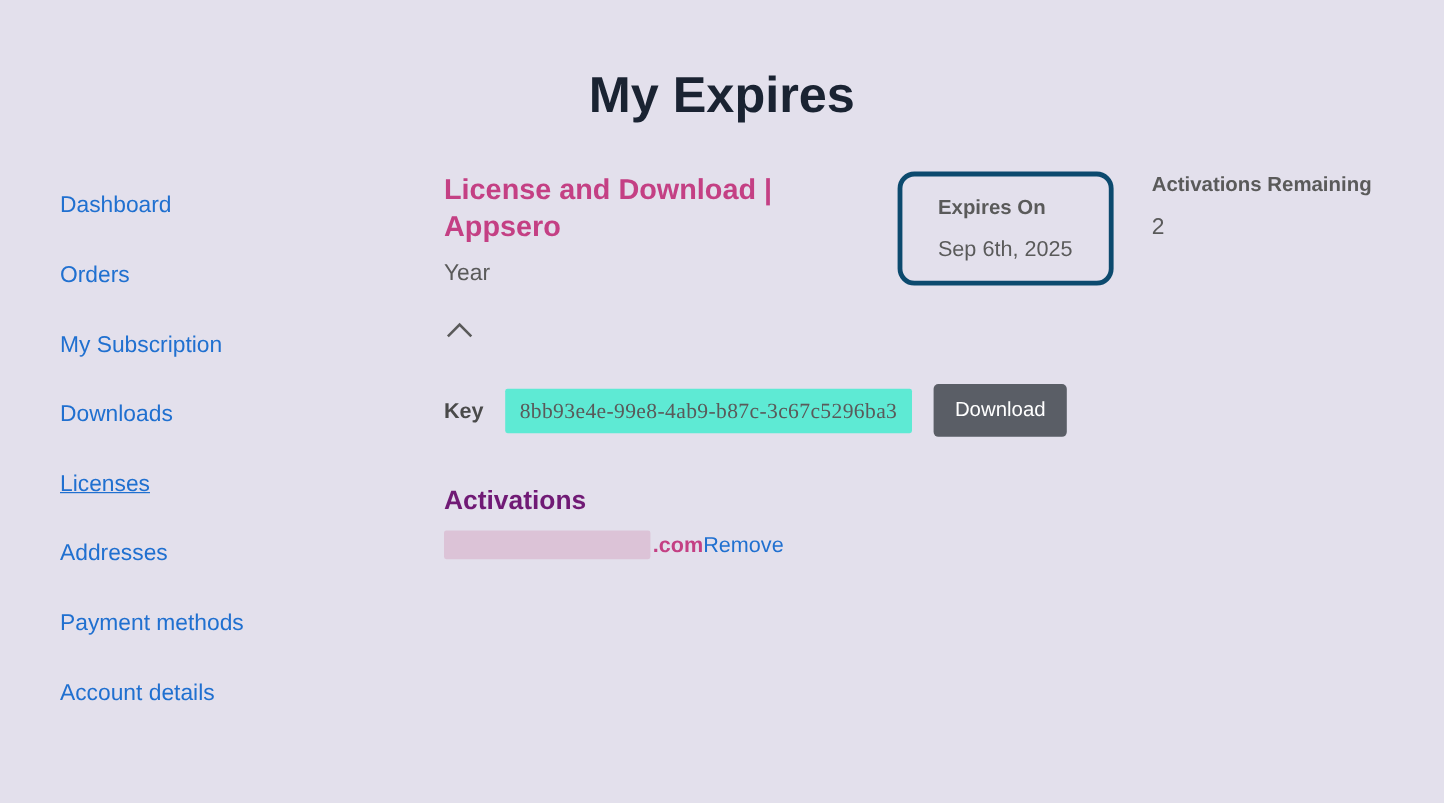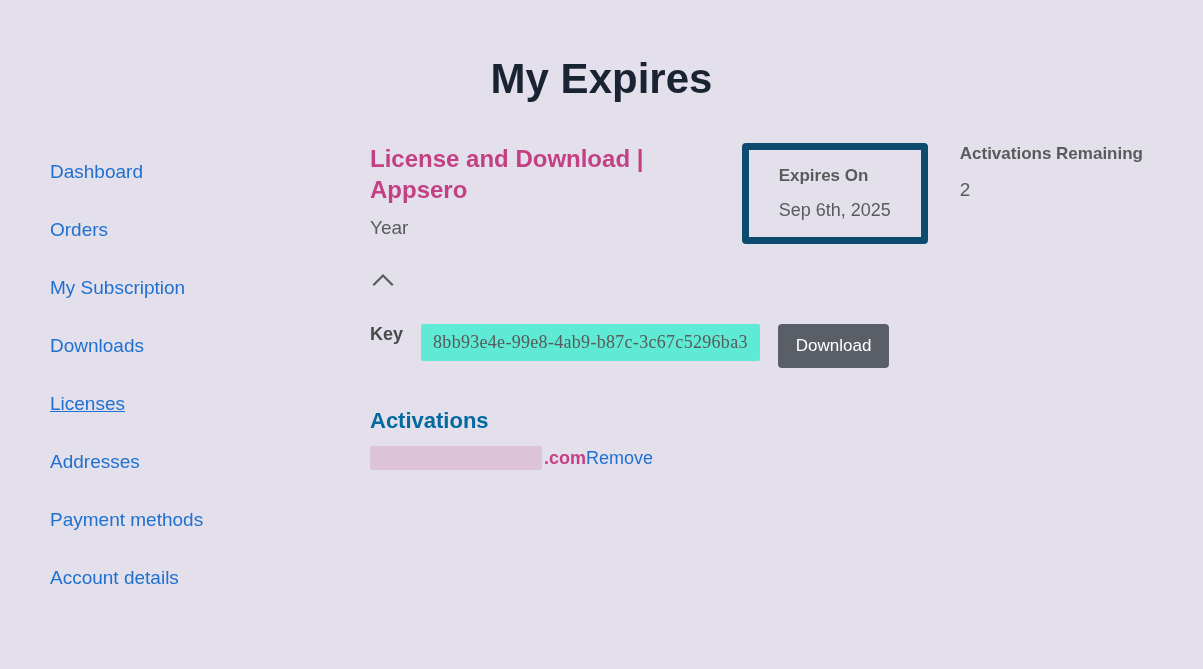--- a/index.html
+++ b/index.html
@@ -62,22 +62,22 @@
       font-size: 24px;
       font-weight: 700;
       line-height: 1.3;
     }
     .license-subtitle {
       color: #5a5a5a;
       font-size: 19px;
       margin-top: 12px;
     }
     .expires-box {
-      border: 7px solid #0c4a6e;
-      border-radius: 4px;
+      border: 4px solid #0c4a6e;
+      border-radius: 14px;
       padding: 16px 30px 16px 30px;
       min-width: 178px;
     }
     .expires-label {
       color: #5a5a5a;
       font-size: 17px;
       font-weight: 600;
     }
     .expires-date {
       color: #5a5a5a;
@@ -103,21 +103,21 @@
     }
     .chevron-icon svg {
       width: 26px;
       height: 18px;
       stroke: #5a5a5a;
       stroke-width: 2;
       fill: none;
     }
     .key-row {
       display: flex;
-      align-items: flex-start;
+      align-items: center;
       gap: 18px;
       margin-top: 30px;
     }
     .key-label {
       color: #4a4a4a;
       font-size: 18px;
       font-weight: 700;
     }
     .key-value {
       background-color: #5eead4;
@@ -134,21 +134,21 @@
       border: none;
       padding: 12px 18px;
       font-size: 17px;
       border-radius: 4px;
       cursor: pointer;
     }
     .activations-section {
       margin-top: 40px;
     }
     .activations-heading {
-      color: #0369a1;
+      color: #701a75;
       font-size: 22px;
       font-weight: 700;
     }
     .activation-row {
       display: flex;
       align-items: center;
       margin-top: 12px;
     }
     .activation-site {
       display: flex;

